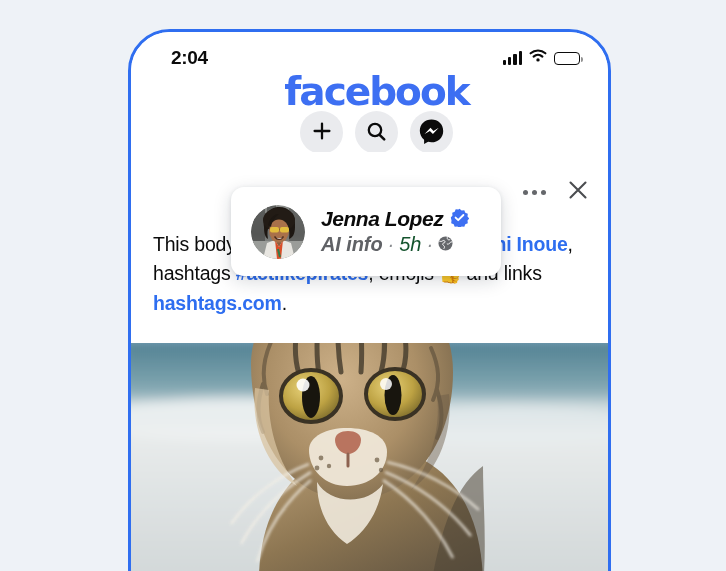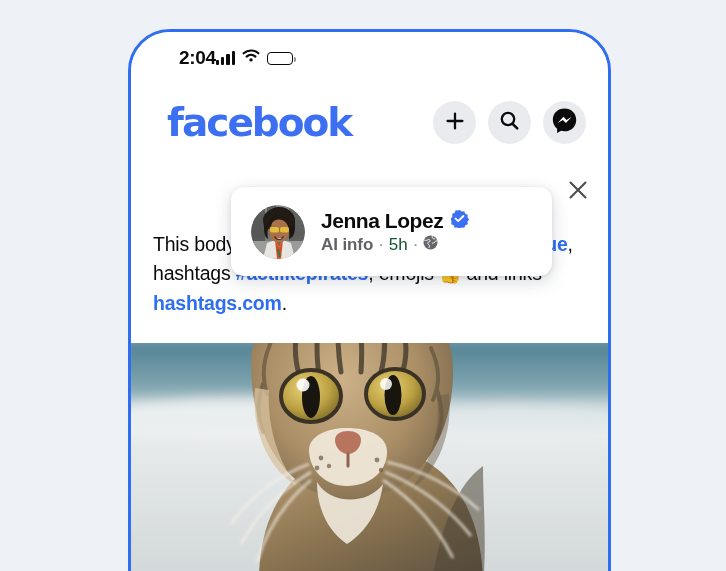--- a/index.html
+++ b/index.html
@@ -33,25 +33,26 @@
     position: absolute;
     inset: 0;
     background: #ffffff;
     overflow: hidden;
   }
 
   
   .status-bar {
     position: absolute;
     top: 0;
-    left: 16px;
+    left: 8px;
     right: 0;
     height: 52px;
     display: flex;
     align-items: center;
+    justify-content: space-between;
     padding: 0 28px 0 32px;
   }
 
   .status-time {
     font-size: 19px;
     font-weight: bold;
     color: #0b0b0b;
     letter-spacing: -0.3px;
   }
 
@@ -100,28 +101,29 @@
   .battery .fill {
     width: 100%;
     height: 100%;
     background: #0b0b0b;
     border-radius: 1.6px;
   }
 
   
   .app-header {
     position: absolute;
-    top: 56px;
+    top: 40px;
     left: 0;
     right: 0;
     height: 68px;
     display: flex;
     align-items: center;
     justify-content: space-between;
     padding: 0 22px 0 36px;
+    flex-direction: column;
   }
 
   .fb-wordmark {
     font-size: 39px;
     font-weight: bold;
     color: #3d6ff2;
     letter-spacing: -2px;
     line-height: 1;
     font-family: "DejaVu Sans", sans-serif;
   }
@@ -203,30 +205,31 @@
     bottom: 0;
     overflow: hidden;
   }
   .post-image svg { width: 100%; height: 100%; display: block; }
 
   
   .author-card {
     position: absolute;
     left: 100px;
     top: 155px;
-    width: 321px;
+    width: 270px;
     height: 89px;
     background: #ffffff;
     border-radius: 13px;
     box-shadow: 0 5px 18px rgba(20,30,50,.17), 0 1px 4px rgba(20,30,50,.10);
     display: flex;
     align-items: center;
     padding: 0 20px;
     gap: 16px;
     z-index: 40;
+    font-style: italic;
   }
 
   .avatar {
     width: 54px;
     height: 54px;
     border-radius: 50%;
     overflow: hidden;
     flex: 0 0 auto;
   }
   .avatar svg { width: 100%; height: 100%; display: block; }
@@ -243,21 +246,21 @@
     font-weight: bold;
     color: #0b0b0b;
     letter-spacing: -0.45px;
     white-space: nowrap;
   }
 
   .sub-row {
     display: flex;
     align-items: flex-start;
     gap: 5px;
-    font-size: 17px;
+    font-size: 20px;
     color: #8a8d91;
   }
   .ai-info {
     font-weight: bold;
     color: #606266;
     letter-spacing: -0.1px;
   }
   .sep { color: #8a8d91; }
   .time { color: #14532d; }
 </style>

